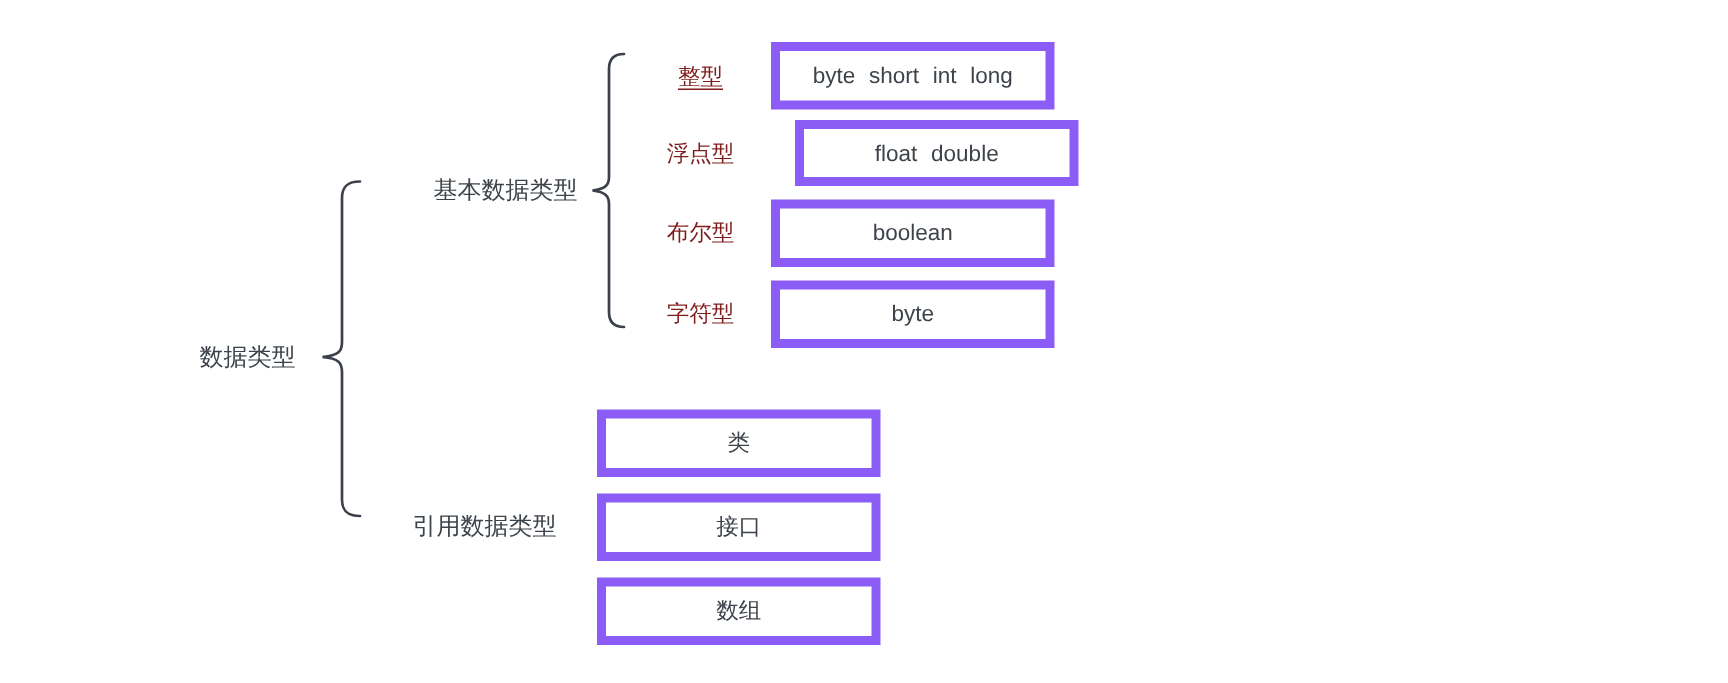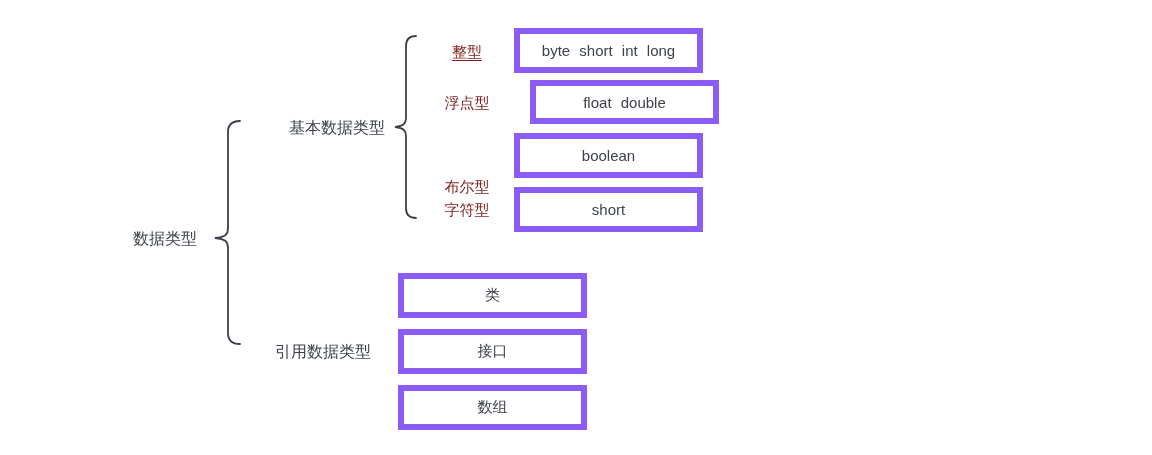--- a/index.html
+++ b/index.html
@@ -65,21 +65,21 @@
   
   .box-class     { left: 398px; top: 273px; }
   .box-interface { left: 398px; top: 329px; }
   .box-array     { left: 398px; top: 385px; }
   
   .lbl-root      { left: 133px; top: 230px; }
   .lbl-primitive { left: 257px; top: 119px; margin-left: 32px; }
   .lbl-reference { left: 275px; top: 343px; }
   .lbl-int    { left: 427px; top: 43px;  }
   .lbl-float  { left: 427px; top: 94px;  }
-  .lbl-bool   { left: 427px; top: 147px; margin-top: 31px; }
+  .lbl-bool   { left: 427px; top: 147px; }
   .lbl-char   { left: 427px; top: 201px; }
 </style>
 </head>
 <body>
 
 <div class="canvas">
 
   <svg class="brace-layer" width="1152" height="455" viewBox="0 0 1152 455" fill="none" stroke="#3b414a" stroke-width="1.8" stroke-linecap="round">
     <path d="M 240,121
              C 232,121 228,124 228,132
@@ -103,19 +103,19 @@
   <div class="node-label lbl-reference">引用数据类型</div>
 
   <div class="leaf-label underlined lbl-int">整型</div>
   <div class="leaf-label lbl-float">浮点型</div>
   <div class="leaf-label lbl-bool">布尔型</div>
   <div class="leaf-label lbl-char">字符型</div>
 
   <div class="type-box box-int">byte short int long</div>
   <div class="type-box box-float">float double</div>
   <div class="type-box box-bool">boolean</div>
-  <div class="type-box box-char">short</div>
+  <div class="type-box box-char">byte</div>
 
   <div class="type-box box-class">类</div>
   <div class="type-box box-interface">接口</div>
   <div class="type-box box-array">数组</div>
 
 </div>
 
 </body></html>

